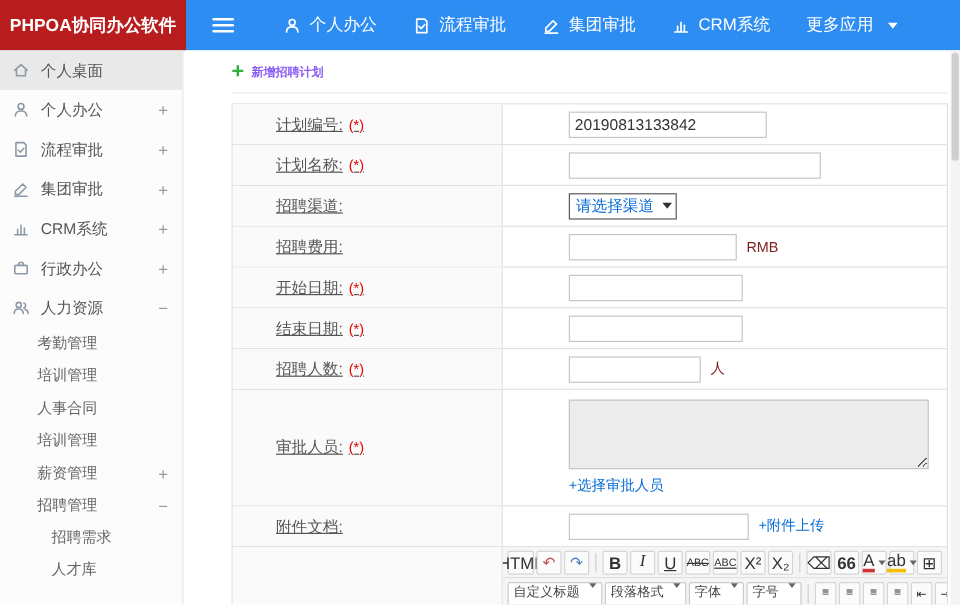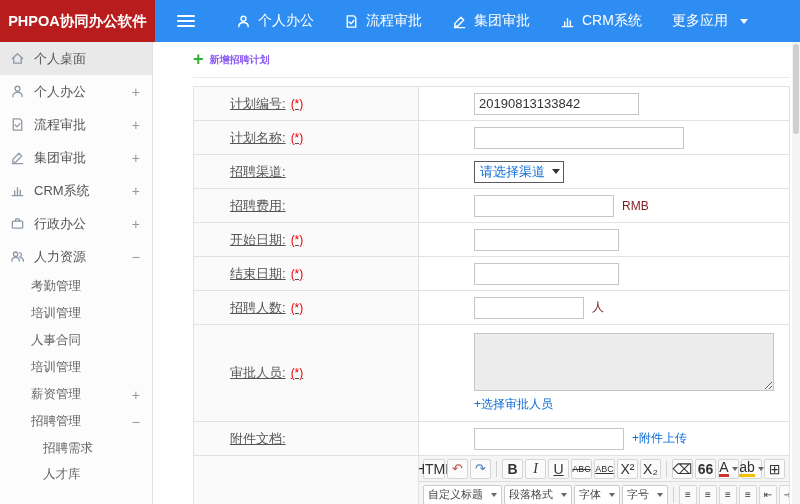--- a/index.html
+++ b/index.html
@@ -55,21 +55,21 @@
   .editor-cell { flex:1; padding:0; display:block; min-width:0; }
   .ed-toolbar { background:#f5f5f5; border-bottom:1px solid #ddd; padding:3px 4px; display:flex; align-items:center; gap:2px; height:26px; overflow:hidden; }
   .tbtn { min-width:21px; height:20px; padding:0 3px; display:inline-flex; align-items:center; justify-content:center; font-size:14px; color:#333; background:#fbfbfb; border:1px solid #d5d5d5; border-radius:2px; cursor:pointer; white-space:nowrap; }
   .tsep { width:1px; height:16px; background:#d0d0d0; margin:0 3px; flex-shrink:0; }
   .b-undo { color:#c0504d; font-size:13px; } .b-redo { color:#4f81bd; font-size:13px; }
   .b-bold { font-weight:bold; } .b-italic { font-style:italic; font-family:"Liberation Serif", serif; }
   .b-underline { text-decoration:underline; } .b-strike { text-decoration:line-through; font-size:9px; }
   .b-abc { text-decoration:underline; font-size:9px; }
   .u-red { border-bottom:3px solid #cc3333; line-height:1; } .u-yel { border-bottom:3px solid #f2c000; line-height:1; }
   .mini-caret { width:0; height:0; border-left:3px solid transparent; border-right:3px solid transparent; border-top:4px solid #666; margin-left:3px; }
-  .ed-drop { display:inline-flex; align-items:center; background:#fff; border:1px solid #ccc; height:20px; padding:0 4px; font-size:11px; color:#444; gap:5px; cursor:pointer; border-radius:2px; white-space:nowrap; }
+  .ed-drop { display:inline-flex; align-items:flex-start; background:#fff; border:1px solid #ccc; height:20px; padding:0 4px; font-size:11px; color:#444; gap:5px; cursor:pointer; border-radius:2px; white-space:nowrap; }
   .icon18 { min-width:18px; padding:0 2px; font-size:10px; }
 
   
   .scrollbar { position:absolute; right:0; top:42px; width:8px; height:462px; background:#f4f4f4; }
   .scroll-thumb { position:absolute; top:2px; right:1px; width:6px; height:90px; background:#cfcfcf; border-radius:3px; }
 </style>
 </head>
 <body>
 
 <header class="topbar">

